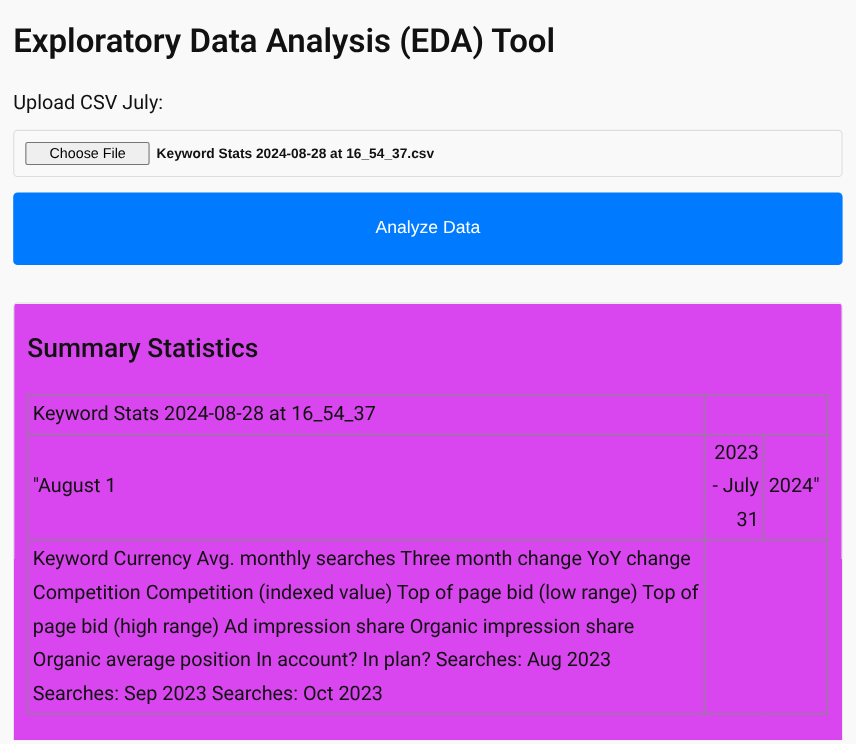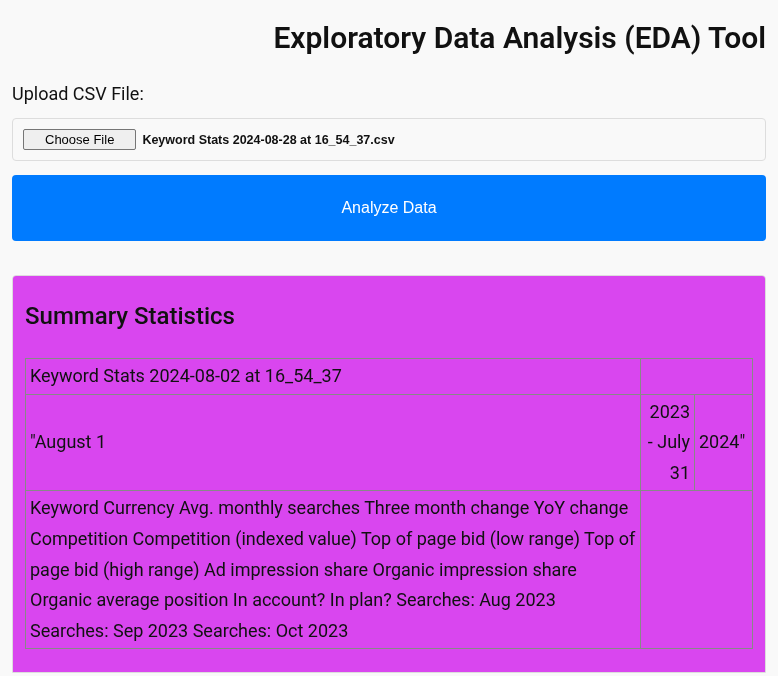--- a/index.html
+++ b/index.html
@@ -14,21 +14,20 @@
       width: 778px;
       height: 676px;
       overflow: hidden;
     }
     h1 {
       font-size: 30px;
       font-weight: 600;
       color: #111;
       margin-bottom: 28px;
       margin-top: 8px;
-      text-align: right;
     }
     .upload-label {
       font-size: 18px;
       color: #111;
       display: block;
       margin-bottom: 14px;
     }
     .file-input-wrapper {
       border: 1px solid #ddd;
       border-radius: 4px;
@@ -113,36 +112,36 @@
       height: 400px;
     }
   </style>
 </head>
 <body>
 
 
 
 <h1>Exploratory Data Analysis (EDA) Tool</h1>
 
-<label class="upload-label">Upload CSV File:</label>
+<label class="upload-label">Upload CSV July:</label>
 
 <div class="file-input-wrapper">
   <button class="choose-file-btn">Choose File</button>
   <span class="file-name">Keyword Stats 2024-08-28 at 16_54_37.csv</span>
 </div>
 
 <button class="analyze-btn">Analyze Data</button>
 
 <div class="results-panel">
   <h2>Summary Statistics</h2>
 
   <table>
     <tbody>
         <tr>
-      <td>Keyword Stats 2024-08-02 at 16_54_37</td>
+      <td>Keyword Stats 2024-08-28 at 16_54_37</td>
       <td colspan="2"></td>
     </tr>
     <tr>
       <td>"August 1</td>
       <td class="row2-col2">2023 - July 31</td>
       <td class="row2-col3">2024"</td>
     </tr>
     <tr>
       <td>Keyword Currency Avg. monthly searches Three month change YoY change Competition Competition (indexed value) Top of page bid (low range) Top of page bid (high range) Ad impression share Organic impression share Organic average position In account? In plan? Searches: Aug 2023 Searches: Sep 2023 Searches: Oct 2023</td>
       <td colspan="2"></td>

